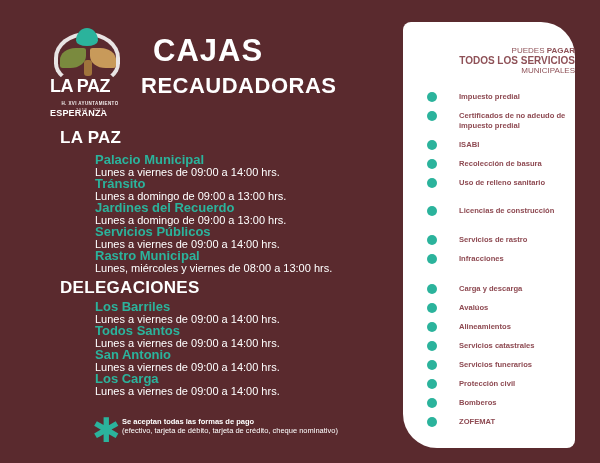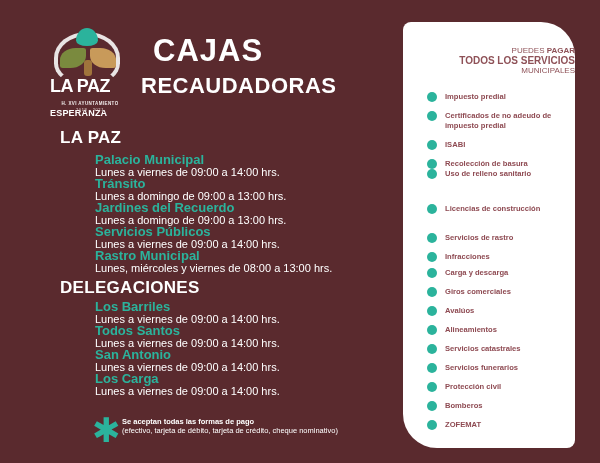--- a/index.html
+++ b/index.html
@@ -87,21 +87,21 @@
     background: #ffffff;
     border-radius: 8px 34px 8px 34px;
   }
   .card-head { position: absolute; top: 24px; left: 0; width: 100%; text-align: right; }
   .card-head .l1 { font-size: 8px; color: #8e5157; line-height: 10px; }
   .card-head .l1 b { font-weight: 900; }
   .card-head .l2 { font-size: 10px; font-weight: 900; color: #8e5157; line-height: 10px; }
   .card-head .l3 { font-size: 8px; color: #8e5157; line-height: 10px; }
   .services { position: absolute; left: 24px; top: 70px; width: 145px; list-style: none; }
   .svc {
-    position: relative; padding-left: 18px; font-size: 7.6px; font-weight: 700;
+    position: relative; padding-left: 32px; font-size: 7.6px; font-weight: 700;
     color: #8e4a52; line-height: 10px;
   }
   .svc .dot {
     position: absolute; left: 0; top: 0px; width: 10px; height: 10px;
     border-radius: 50%; background: #2bb39c;
   }
 </style>
 </head>
 <body>
 
@@ -175,27 +175,26 @@
 <div class="card">
   <div class="card-head">
     <div class="l1"><span>PUEDES </span><b>PAGAR</b></div>
     <div class="l2">TODOS LOS SERVICIOS</div>
     <div class="l3">MUNICIPALES</div>
   </div>
   <ul class="services">
     <li class="svc" style="margin-bottom:9px"><span class="dot"></span><span>Impuesto predial</span></li>
     <li class="svc" style="margin-bottom:9px"><span class="dot"></span><span>Certificados de no adeudo de impuesto predial</span></li>
     <li class="svc" style="margin-bottom:9px"><span class="dot"></span><span>ISABI</span></li>
-    <li class="svc" style=""><span class="dot"></span><span>Recolección de basura</span></li>
-    <li class="svc" style="margin-bottom:25px"><span class="dot"></span><span>Uso de relleno sanitario</span></li>
+    <li class="svc" style="margin-bottom:9px"><span class="dot"></span><span>Recolección de basura</span></li>
+    <li class="svc" style="margin-bottom:18px"><span class="dot"></span><span>Uso de relleno sanitario</span></li>
     <li class="svc" style="margin-bottom:19px"><span class="dot"></span><span>Licencias de construcción</span></li>
     <li class="svc" style="margin-bottom:9px"><span class="dot"></span><span>Servicios de rastro</span></li>
-    <li class="svc" style="margin-bottom:6px"><span class="dot"></span><span>Infracciones</span></li>
+    <li class="svc" style="margin-bottom:20px"><span class="dot"></span><span>Infracciones</span></li>
     <li class="svc" style="margin-bottom:9px"><span class="dot"></span><span>Carga y descarga</span></li>
-    <li class="svc" style="margin-bottom:9px"><span class="dot"></span><span>Giros comerciales</span></li>
     <li class="svc" style="margin-bottom:9px"><span class="dot"></span><span>Avalúos</span></li>
     <li class="svc" style="margin-bottom:9px"><span class="dot"></span><span>Alineamientos</span></li>
     <li class="svc" style="margin-bottom:9px"><span class="dot"></span><span>Servicios catastrales</span></li>
     <li class="svc" style="margin-bottom:9px"><span class="dot"></span><span>Servicios funerarios</span></li>
     <li class="svc" style="margin-bottom:9px"><span class="dot"></span><span>Protección civil</span></li>
     <li class="svc" style="margin-bottom:9px"><span class="dot"></span><span>Bomberos</span></li>
     <li class="svc"><span class="dot"></span><span>ZOFEMAT</span></li>
   </ul>
 </div>
 

